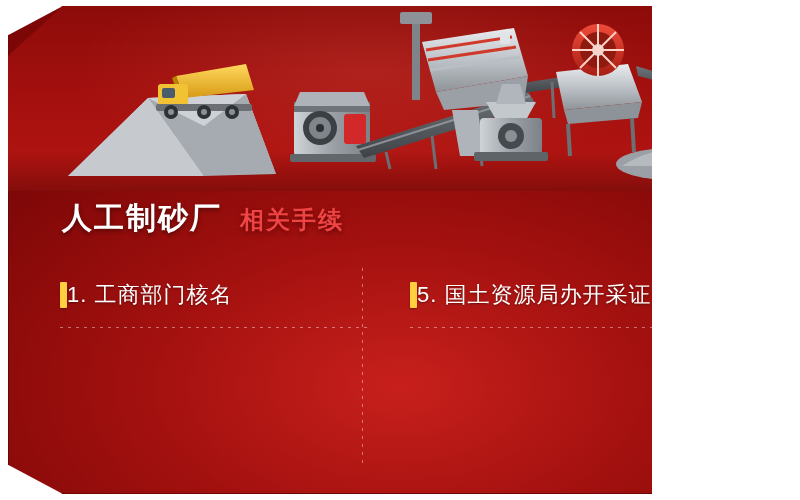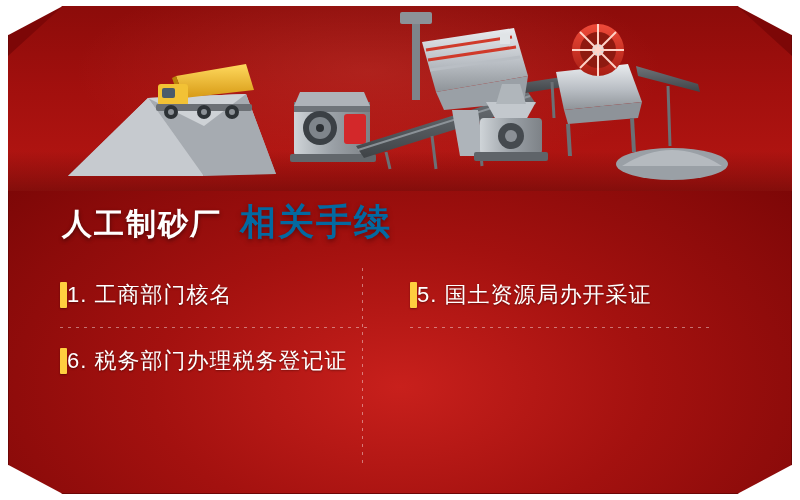--- a/index.html
+++ b/index.html
@@ -2,21 +2,21 @@
 <html><head>
 <meta charset="utf-8">
 <style>
   html,body{margin:0;padding:0;}
   body{
     width:800px;height:500px;overflow:hidden;
     background:#ffffff;
     font-family:"Liberation Sans","DejaVu Sans",sans-serif;
   }
   #stage{
-    position:relative;width:800px;height:500px;overflow:hidden;
+    position:relative;width:652px;height:500px;overflow:hidden;
     background:#ffffff;
   }
   
   .panel{
     position:absolute;left:8px;top:6px;width:784px;height:488px;
     background:
       radial-gradient(ellipse 520px 300px at 50% 78%, #c8201c 0%, #a3110f 48%, #7d0707 100%);
     clip-path: polygon(
       7% 0%, 93% 0%, 100% 6%, 100% 94%, 93% 100%, 7% 100%, 0% 94%, 0% 6%
     );
@@ -42,22 +42,22 @@
   svg.machines{position:absolute;left:0;top:0;}
   
   .headline{
     position:absolute;left:62px;top:198px;display:flex;align-items:baseline;gap:18px;
   }
   .headline .h1{
     font-size:30px;font-weight:bold;color:#ffffff;letter-spacing:2px;
     text-shadow:0 2px 4px rgba(0,0,0,.45);
   }
   .headline .h2{
-    font-size:36px;font-weight:bold;letter-spacing:2px;
-    color:#0369a1;
+    font-size:24px;font-weight:bold;letter-spacing:2px;
+    color:#ef4444;
     text-shadow:0 2px 5px rgba(60,0,0,.6);
   }
   
   .list{
     position:absolute;left:60px;top:262px;width:680px;
     display:grid;grid-template-columns:350px 330px;grid-auto-rows:66px;
   }
   .item{
     display:flex;align-items:center;gap:0;position:relative;
   }
@@ -230,19 +230,15 @@
 
     <div class="item">
       <span class="bar"></span>
       <span class="txt">5. 国土资源局办开采证</span>
       <span class="dots-h right"></span>
     </div>
 
 
 
 
-    <div class="item">
-      <span class="bar"></span>
-      <span class="txt">6. 税务部门办理税务登记证</span>
-    </div>
 
   </div>
 </div>
 
 </body></html>

